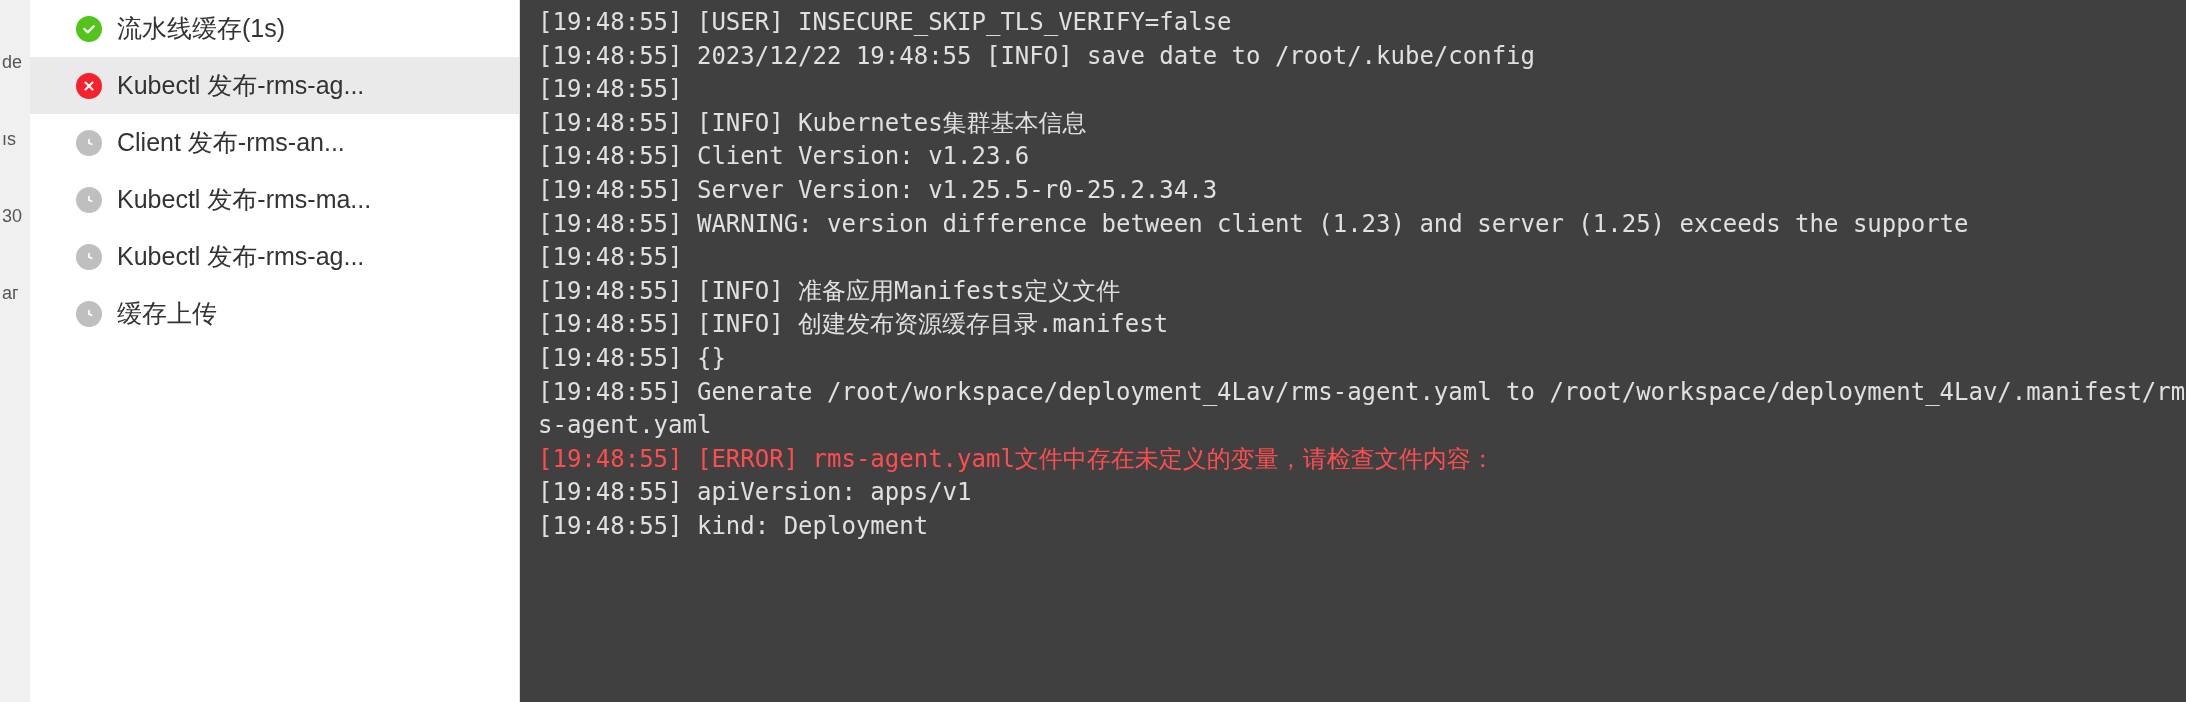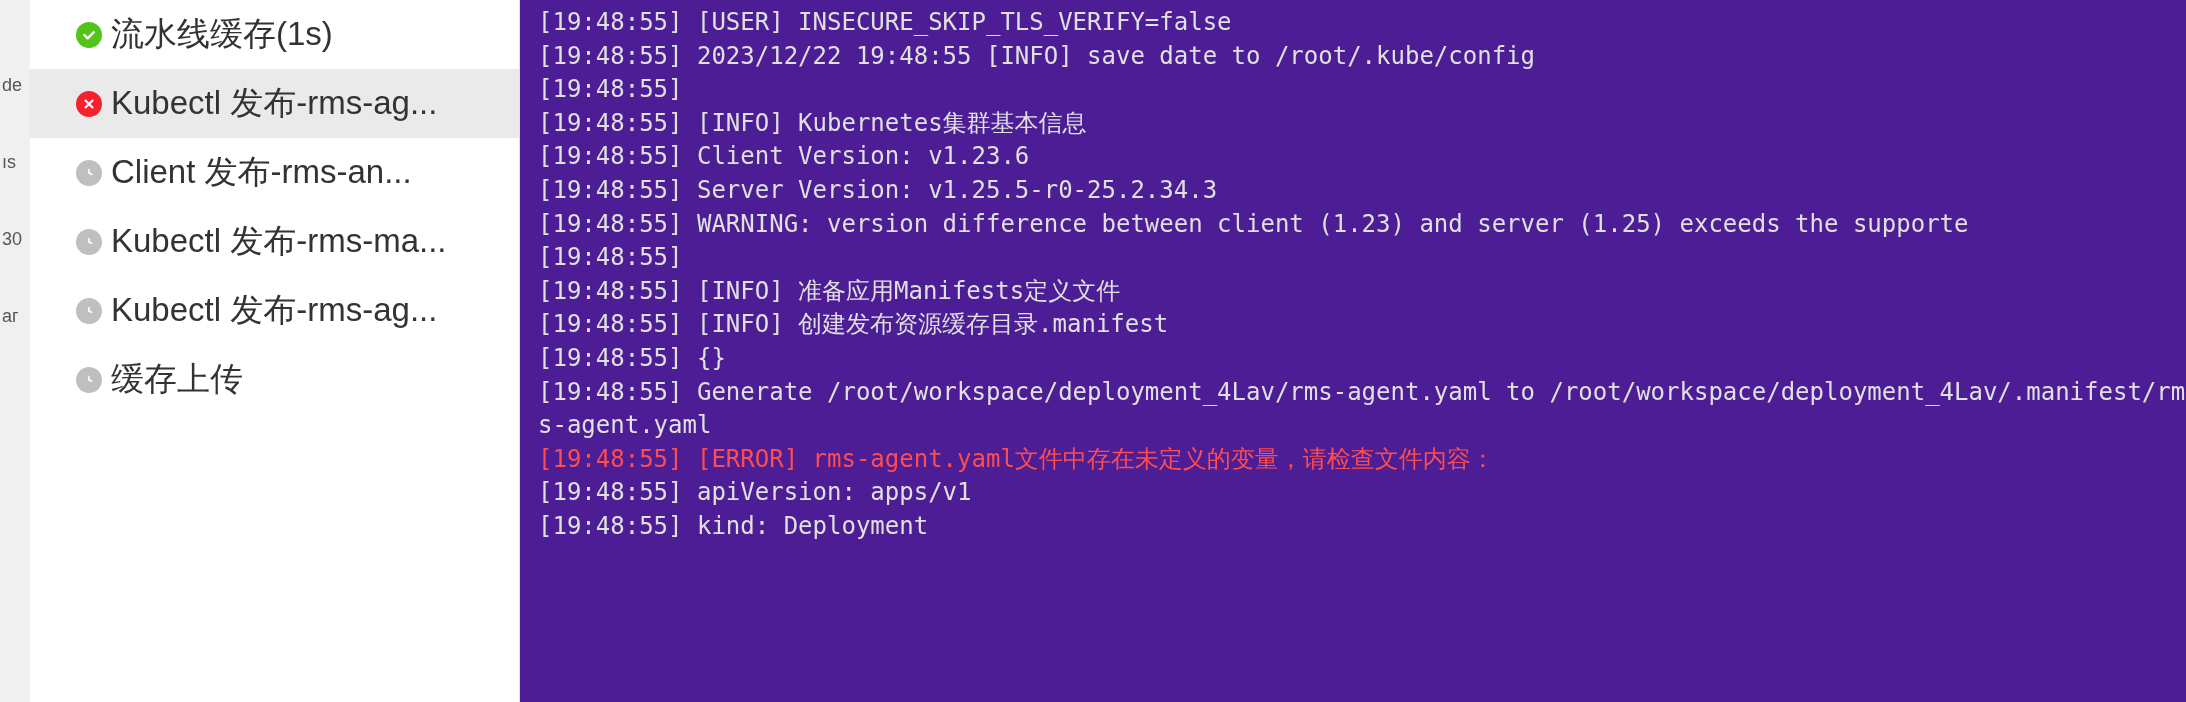--- a/index.html
+++ b/index.html
@@ -13,45 +13,45 @@
       height: 702px;
       width: 2186px;
       overflow: hidden;
       background: #fff;
     }
     .left-edge {
       width: 30px;
       background: #f0f0f0;
       display: flex;
       flex-direction: column;
-      padding-top: 47px;
+      padding-top: 24px;
       font-size: 18px;
       color: #555;
       align-items: flex-start;
     }
     .left-edge-item {
       padding: 28px 2px;
       overflow: hidden;
       white-space: nowrap;
       text-align: right;
     }
     .sidebar {
       width: 490px;
       background: #fff;
       border-right: 1px solid #e0e0e0;
       padding-top: 0;
     }
     .sidebar-item {
       display: flex;
       align-items: center;
       padding: 12px 18px 12px 45px;
-      font-size: 33px;
+      font-size: 25px;
       color: #333;
       cursor: pointer;
-      gap: 8px;
+      gap: 14px;
     }
     .sidebar-item.selected {
       background: #eaeaea;
     }
     .icon-wrap {
       width: 28px;
       height: 28px;
       display: flex;
       align-items: center;
       justify-content: center;
@@ -96,21 +96,21 @@
       width: 16px;
       height: 16px;
     }
     .sidebar-label {
       white-space: nowrap;
       overflow: hidden;
       text-overflow: ellipsis;
     }
     .terminal {
       flex: 1;
-      background: #4c1d95;
+      background: #404040;
       color: #e0e0e0;
       font-family: "SF Mono", Menlo, Monaco, Consolas, monospace;
       font-size: 24px;
       line-height: 1.4;
       padding: 6px 0 6px 18px;
       overflow: hidden;
       white-space: pre-wrap;
       word-break: break-all;
     }
     .log-line {

